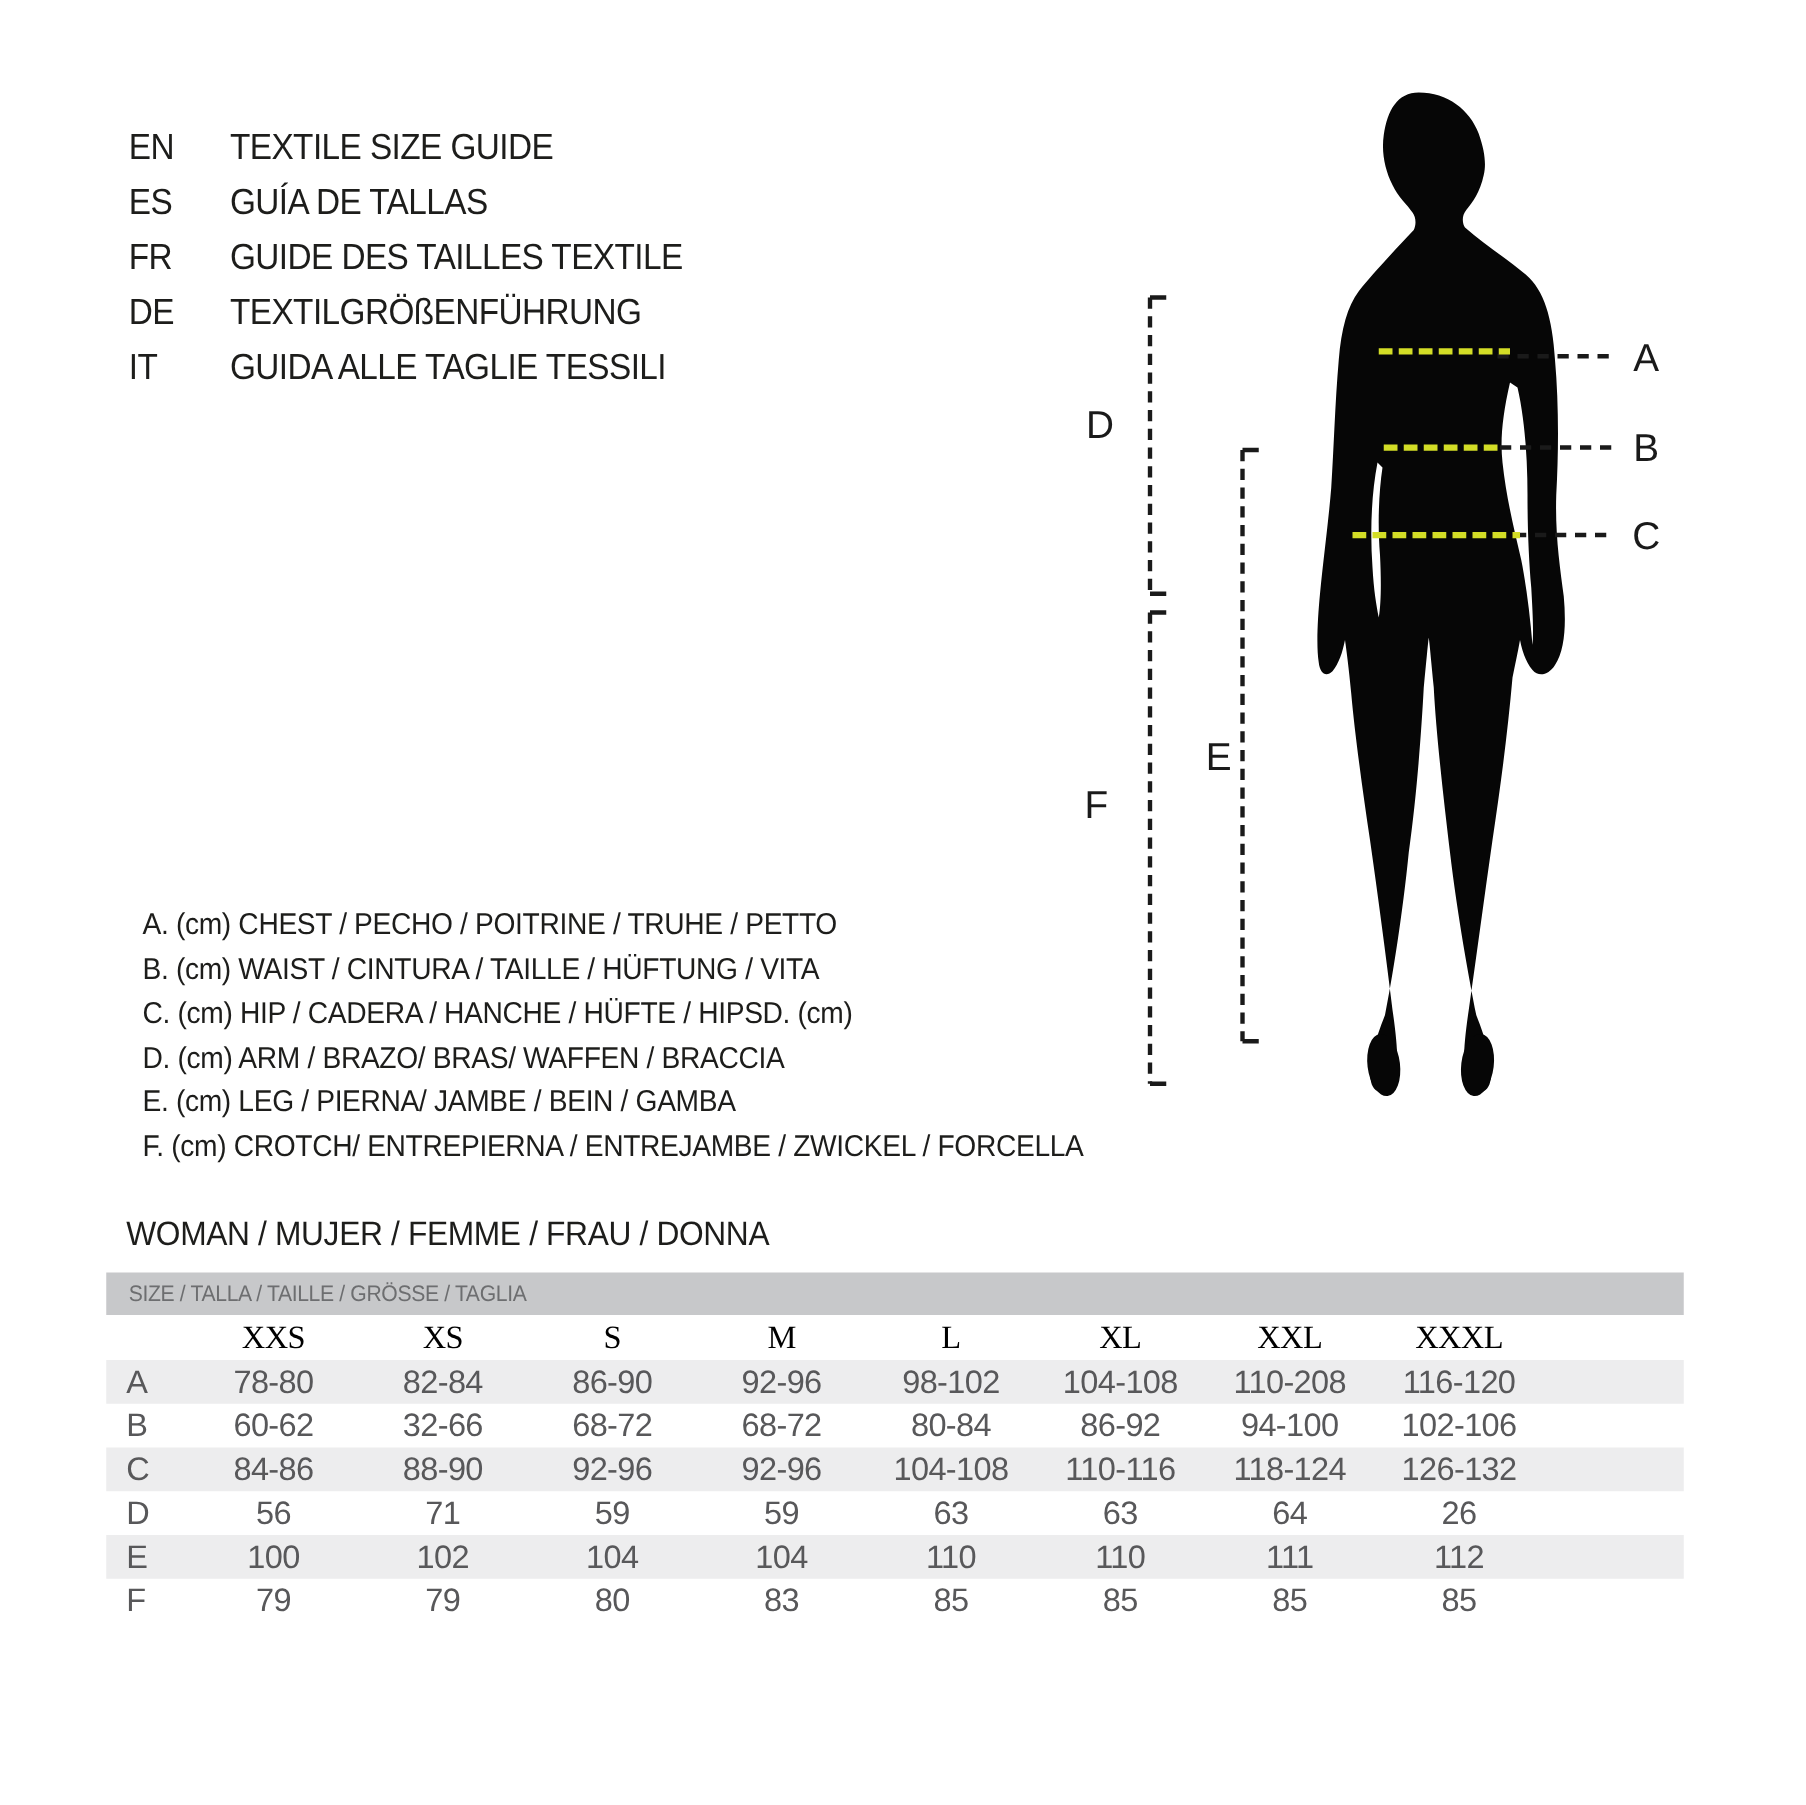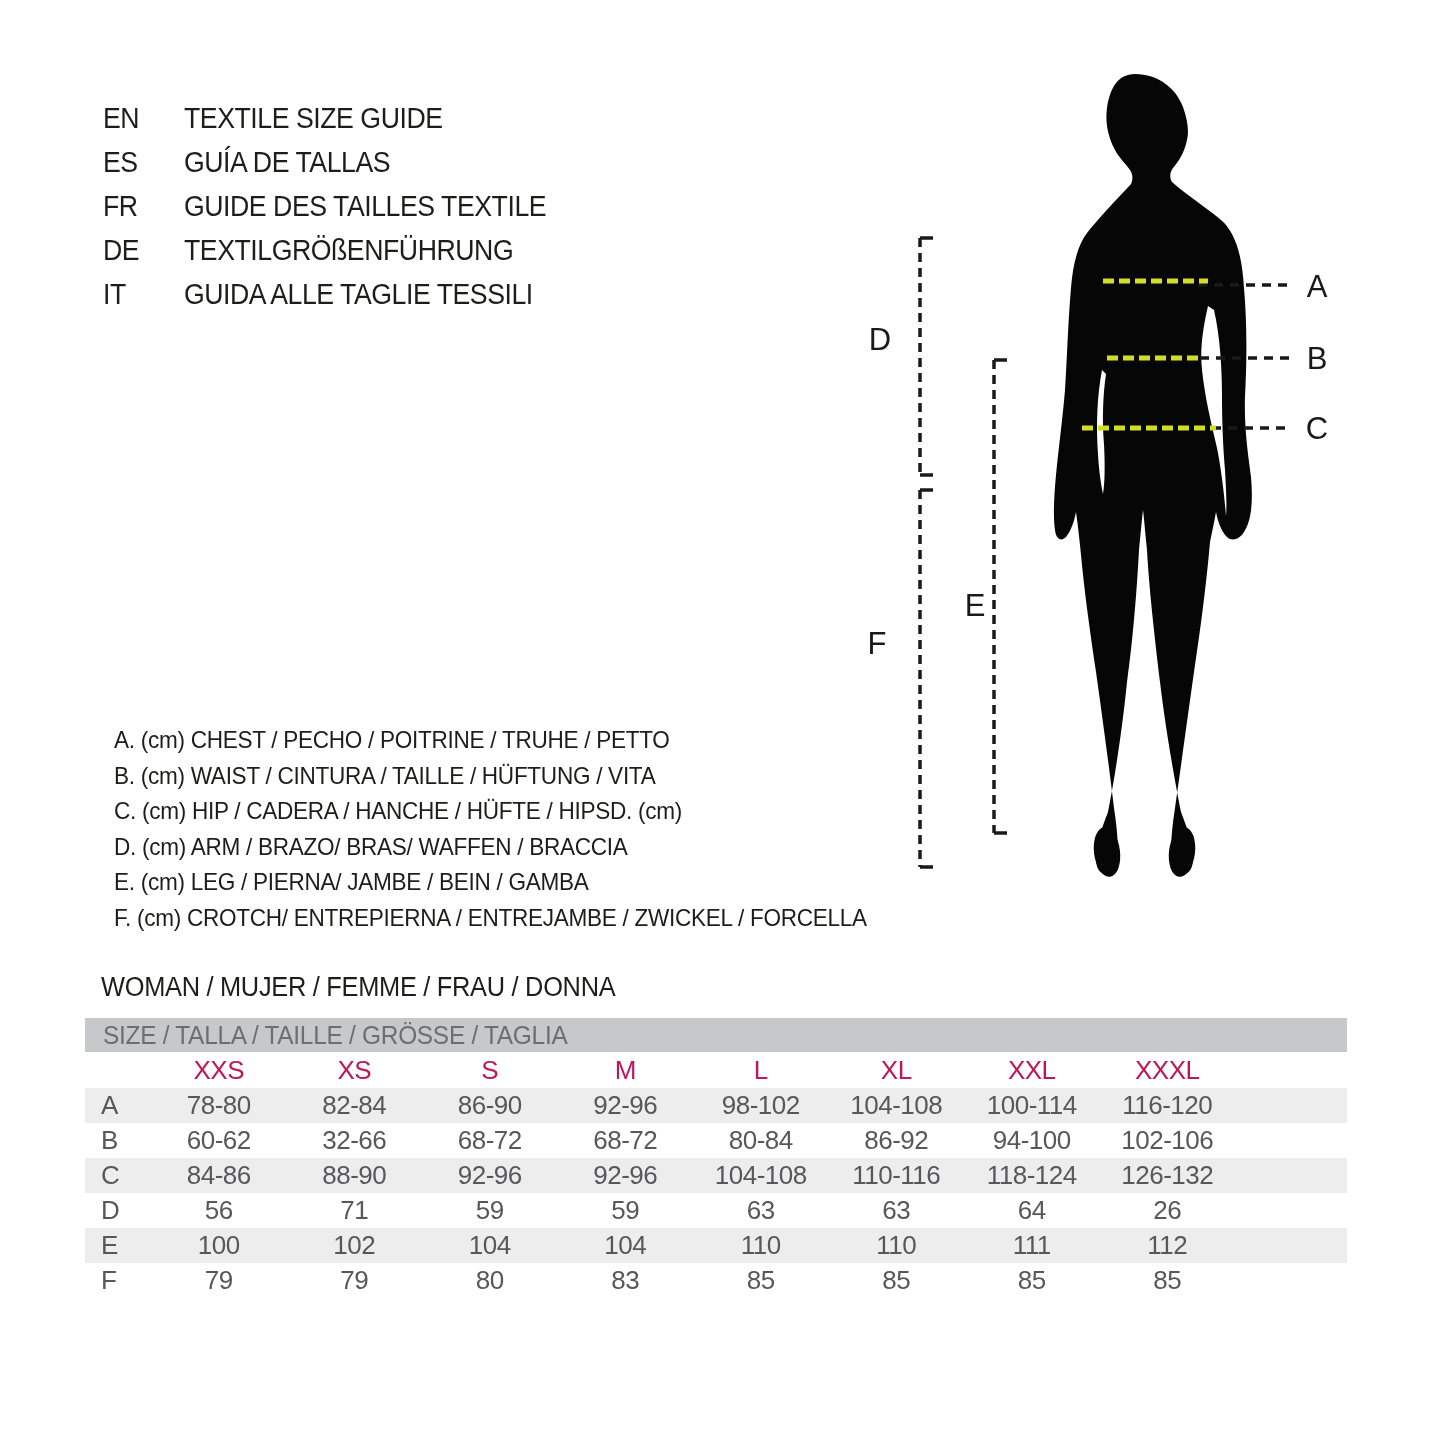--- a/index.html
+++ b/index.html
@@ -14,26 +14,26 @@
   .lang-code{width:88px;flex:0 0 88px;}
   
   .legend-block{position:absolute;left:114px;top:722px;}
   .legend-row{line-height:35.5px;font-size:24px;letter-spacing:-0.3px;white-space:nowrap;
     transform:scaleX(0.94);transform-origin:left center;}
   
   .group-title{position:absolute;left:101px;top:972px;font-size:27px;line-height:30px;
     letter-spacing:-0.3px;transform:scaleX(0.94);transform-origin:left center;white-space:nowrap;}
   
   .size-table{position:absolute;left:85px;top:1018px;width:1262px;}
-  .table-band{height:34px;background:#c7c8ca;color:#6d6e70;font-size:26px;line-height:34px;
+  .table-band{height:34px;background:#c7c8ca;color:#6d6e70;font-size:18px;line-height:34px;
     padding-left:18px;box-sizing:border-box;letter-spacing:-0.3px;}
   .band-inner{display:inline-block;transform:scaleX(0.94);transform-origin:left center;white-space:nowrap;}
   .t-row{display:grid;grid-template-columns:66px repeat(8,135.5px) 1fr;align-items:center;
     height:35px;font-size:26px;color:#58585a;}
-  .t-row.sizes{height:36px;color:#be185d;}
+  .t-row.sizes{height:36px;color:#000000;font-family:Liberation Serif, serif;}
   .t-row.shade{background:#ededee;}
   .t-cell{text-align:center;letter-spacing:-0.5px;}
   .t-label{text-align:left;padding-left:16px;}
   
   .figure-wrap{position:absolute;left:850px;top:60px;width:550px;height:860px;}
   .figure-wrap svg{display:block;}
   .marker-letter{font-family:"Liberation Sans",sans-serif;font-size:31px;fill:#1a1a1a;}
 </style>
 </head>
 <body>
@@ -192,21 +192,21 @@
           <div class="t-cell"></div>
         </div>
         <div class="t-row shade">
           <div class="t-cell t-label">A</div>
           <div class="t-cell">78-80</div>
           <div class="t-cell">82-84</div>
           <div class="t-cell">86-90</div>
           <div class="t-cell">92-96</div>
           <div class="t-cell">98-102</div>
           <div class="t-cell">104-108</div>
-          <div class="t-cell">100-114</div>
+          <div class="t-cell">110-208</div>
           <div class="t-cell">116-120</div>
           <div class="t-cell"></div>
         </div>
         <div class="t-row">
           <div class="t-cell t-label">B</div>
           <div class="t-cell">60-62</div>
           <div class="t-cell">32-66</div>
           <div class="t-cell">68-72</div>
           <div class="t-cell">68-72</div>
           <div class="t-cell">80-84</div>

